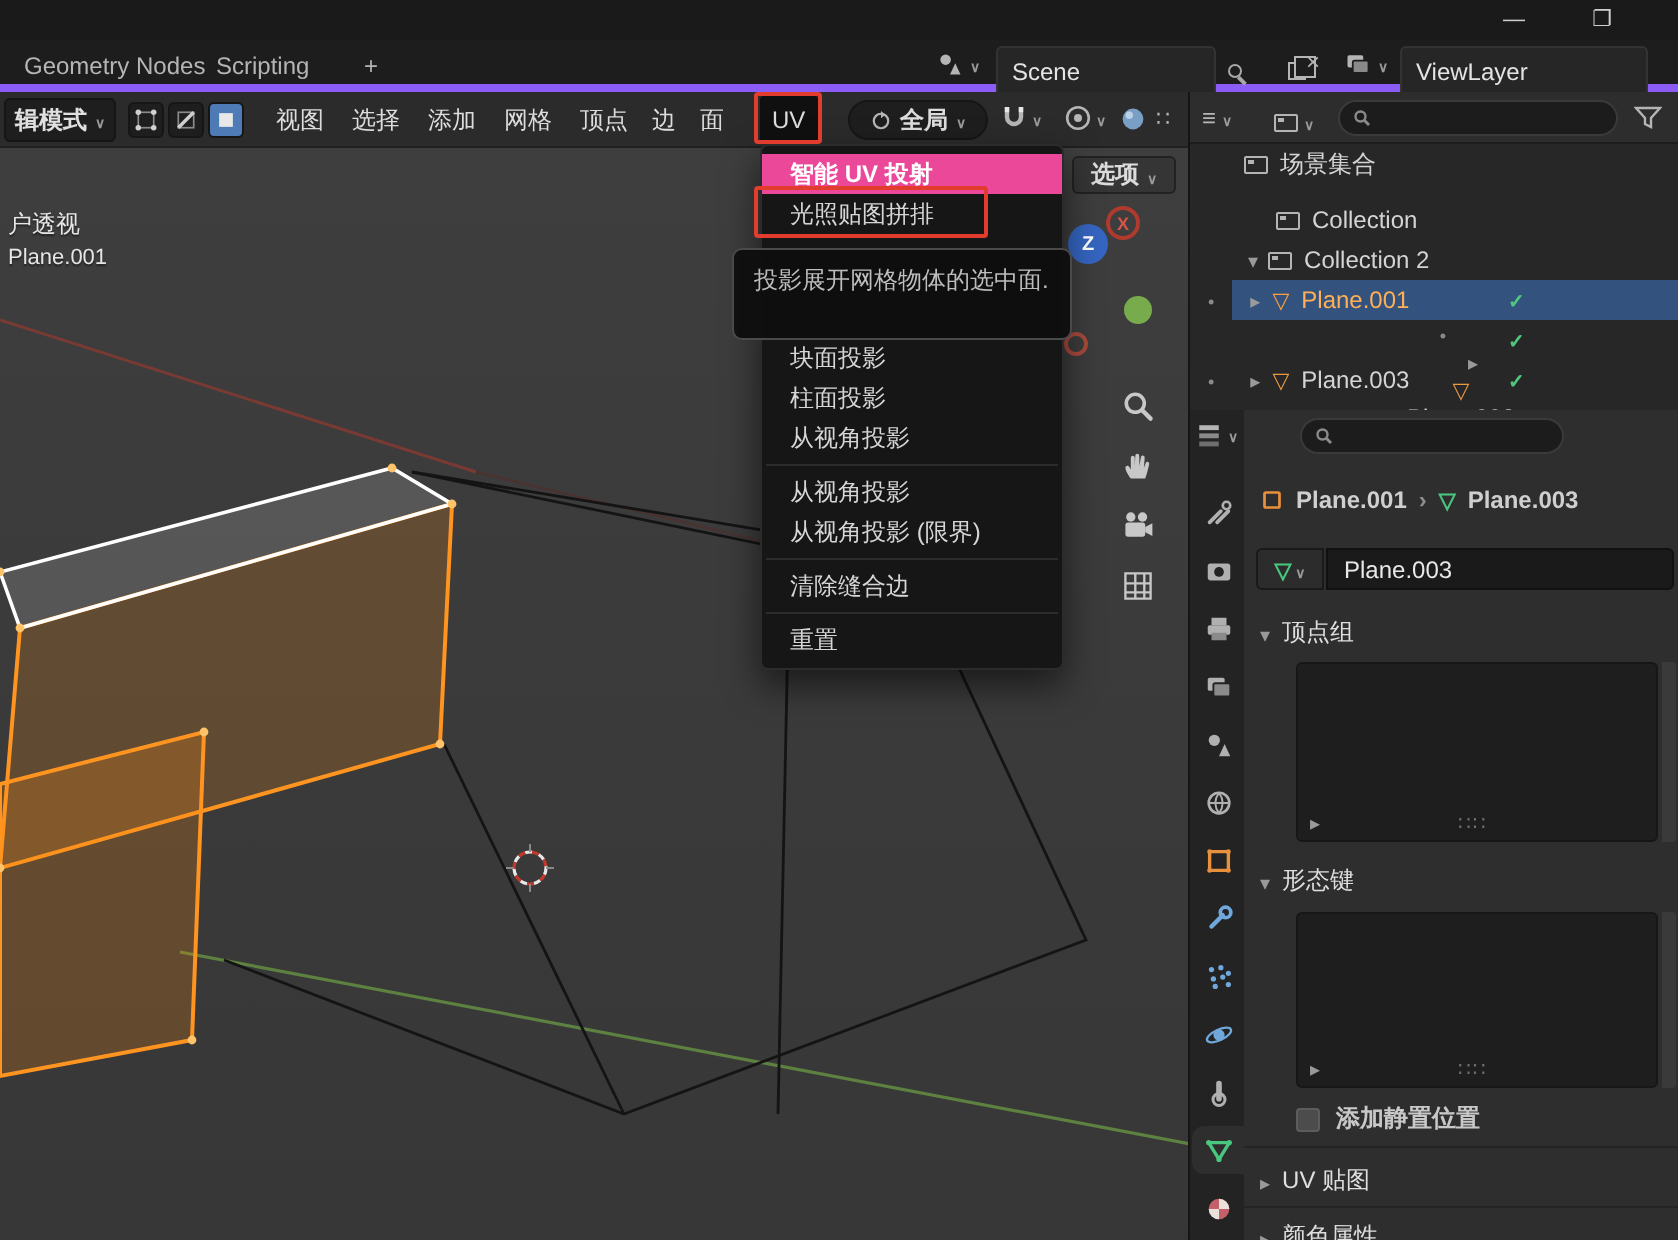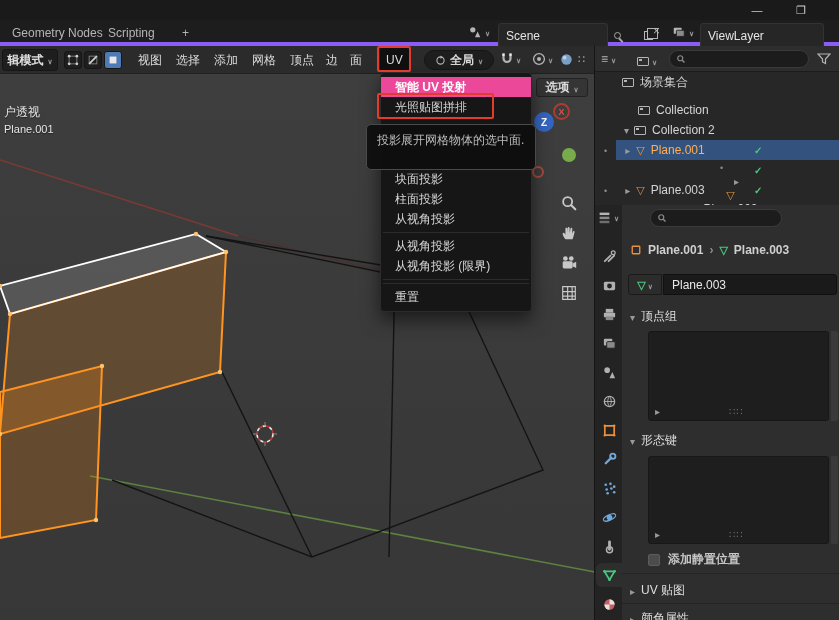--- a/index.html
+++ b/index.html
@@ -294,20 +294,21 @@
   <div class="mi hl">智能 UV 投射</div>
   <div class="mi">光照贴图拼排</div>
   <div class="menu-gap"></div>
   <div class="mi">块面投影</div>
   <div class="mi">柱面投影</div>
   <div class="mi">从视角投影</div>
   <div class="menu-sep"></div>
   <div class="mi">从视角投影</div>
   <div class="mi">从视角投影 (限界)</div>
   <div class="menu-sep"></div>
+  <div class="mi">清除缝合边</div>
   <div class="menu-sep"></div>
   <div class="mi">重置</div>
 </div>
 
 <div class="tooltip abs">
   <span>投影展开网格物体的选中面.</span>
 </div>
 
 <div class="ann abs" style="left:377px; top:46px; width:34px; height:26px;"></div>
 <div class="ann abs" style="left:377px; top:93px; width:117px; height:26px;"></div>

